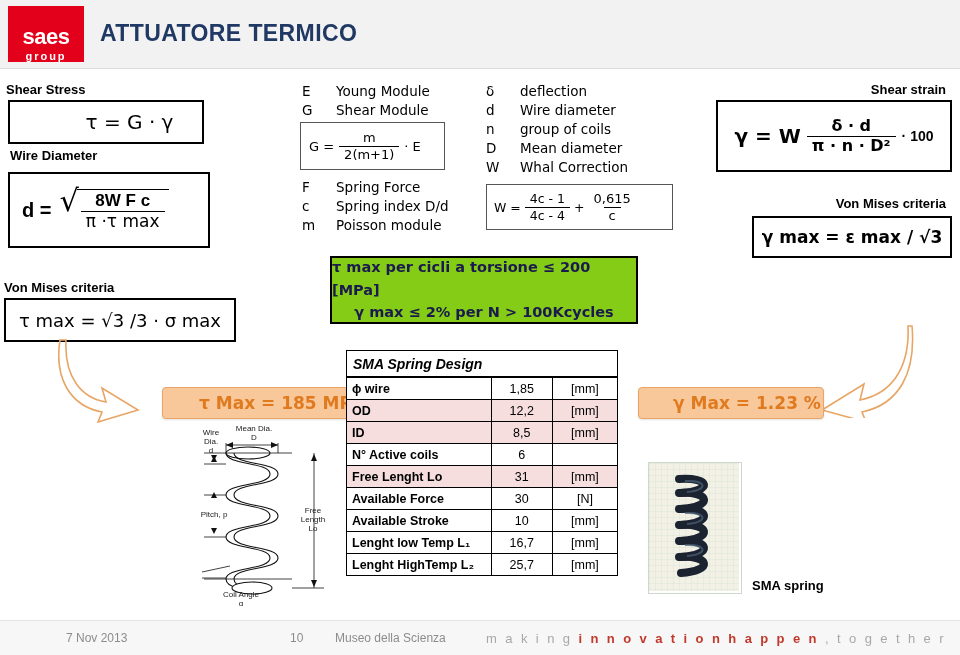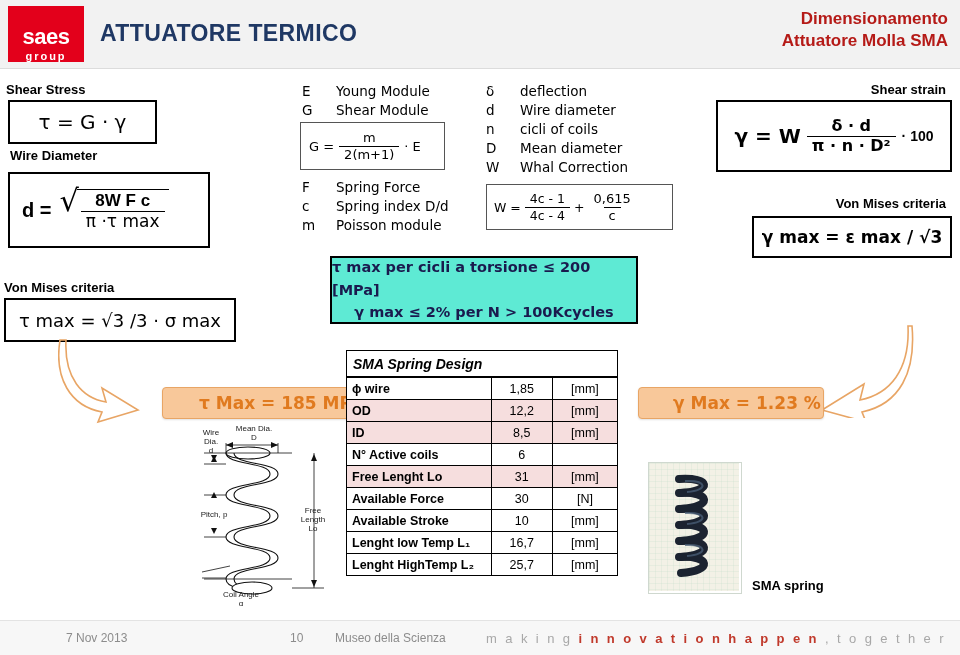--- a/index.html
+++ b/index.html
@@ -65,21 +65,21 @@
   .radic .body { border-top: 1.8px solid #000; padding: 2px 4px 0 4px; }
 
   
   .nomrow { display: flex; font-size: 13.5px; line-height: 19px;
             font-family: "DejaVu Sans", sans-serif; }
   .nomrow .sym { width: 34px; }
 
   
   #purple-box {
     left: 330px; top: 256px; width: 304px; height: 64px;
-    background: #5eead4;
+    background: #84cc16;
     border: 2px solid #000;
     display: flex; flex-direction: column;
     align-items: center; justify-content: center;
     font-size: 14.5px; font-weight: bold; color: #1a1a4e;
     line-height: 1.55;
   }
 
   
   .pill {
     background: #f8c89a;
@@ -133,29 +133,25 @@
 </style>
 </head>
 <body>
 
 <div id="header" class="abs">
   <div id="logo" class="abs">
     <span class="l1">saes</span>
     <span class="l2">group</span>
   </div>
   <div id="slide-title" class="abs">ATTUATORE TERMICO</div>
-  <div id="header-right" class="abs">
-    <div>Dimensionamento</div>
-    <div>Attuatore Molla SMA</div>
-  </div>
 </div>
 
 <div class="abs cap" style="left:6px; top:82px;">Shear Stress</div>
 
-<div class="abs fbox" style="left:8px; top:100px; width:145px; height:40px;">
+<div class="abs fbox" style="left:8px; top:100px; width:145px; height:40px;padding-left:47px;">
   <span class="gk" style="font-size:20px;">τ = G · γ</span>
 </div>
 
 <div class="abs cap" style="left:10px; top:148px;">Wire Diameter</div>
 
 <div class="abs fbox" style="left:8px; top:172px; width:186px; height:72px; justify-content:flex-start; padding-left:12px;">
   <span style="font-size:20px; font-weight:bold;">d =</span>
   <span class="radic" style="margin-left:8px;">
     <span class="sign">√</span>
     <span class="body">
@@ -216,21 +212,21 @@
   <div class="nomrow">
     <span class="sym gk">δ</span>
     <span>deflection</span>
   </div>
   <div class="nomrow">
     <span class="sym gk">d</span>
     <span>Wire  diameter</span>
   </div>
   <div class="nomrow">
     <span class="sym gk">n</span>
-    <span>cicli of coils</span>
+    <span>group of coils</span>
   </div>
   <div class="nomrow">
     <span class="sym gk">D</span>
     <span>Mean diameter</span>
   </div>
   <div class="nomrow">
     <span class="sym gk">W</span>
     <span>Whal Correction</span>
   </div>
 </div>

